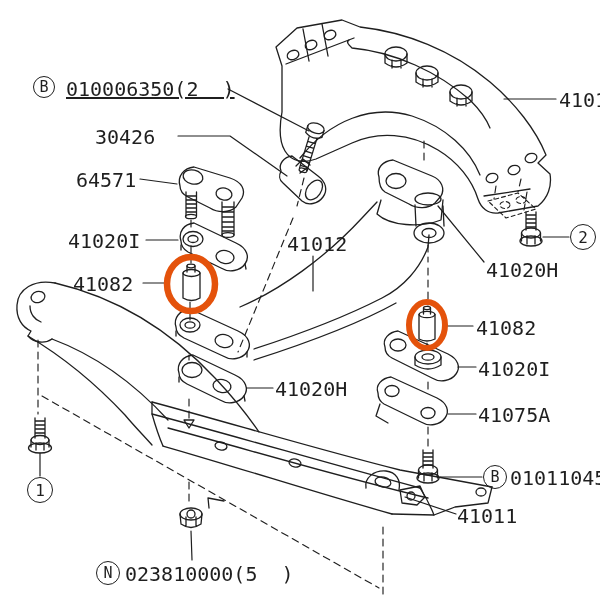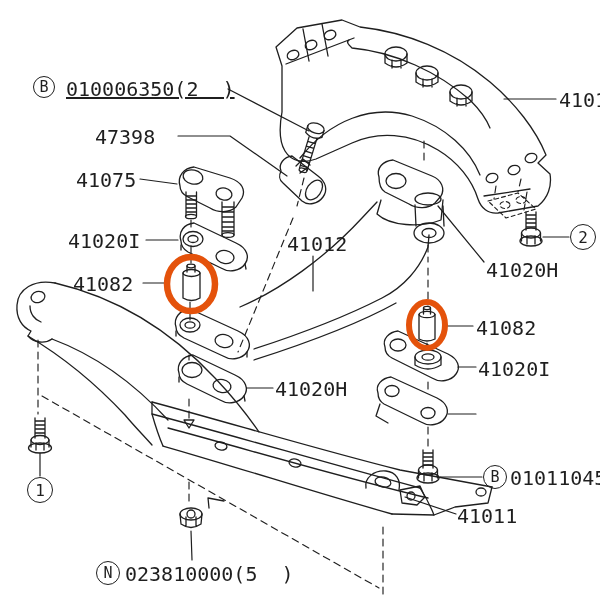--- a/index.html
+++ b/index.html
@@ -274,40 +274,41 @@
 
     <g stroke="#e4520b">
       <ellipse cx="191" cy="284" rx="24" ry="27" stroke-width="6.5"></ellipse>
       <ellipse cx="427" cy="325" rx="18" ry="23" stroke-width="6"></ellipse>
     </g>
   </svg>
 
   <div class="refcircle" style="left:33px;top:76px;width:22px;height:22px;">B</div>
   <div class="lbl" style="left:66px;top:79px;text-decoration:underline;">010006350(2  )</div>
 
-  <div class="lbl" style="left:95px;top:127px;">47398</div>
-
-  <div class="lbl" style="left:76px;top:170px;">41075</div>
+  <div class="lbl" style="left:95px;top:127px;">30426</div>
+
+  <div class="lbl" style="left:76px;top:170px;">64571</div>
 
   <div class="lbl" style="left:68px;top:231px;">41020I</div>
 
   <div class="lbl" style="left:73px;top:274px;">41082</div>
 
   <div class="lbl" style="left:287px;top:234px;">41012</div>
 
   <div class="lbl" style="left:559px;top:90px;">41011</div>
 
   <div class="lbl" style="left:486px;top:260px;">41020H</div>
 
   <div class="refcircle refnum" style="left:570px;top:224px;width:26px;height:26px;">2</div>
 
   <div class="lbl" style="left:476px;top:318px;">41082</div>
 
   <div class="lbl" style="left:478px;top:359px;">41020I</div>
 
+  <div class="lbl" style="left:478px;top:405px;">41075A</div>
 
   <div class="refcircle" style="left:483px;top:465px;width:24px;height:24px;">B</div>
   <div class="lbl" style="left:510px;top:468px;">01011045</div>
 
   <div class="lbl" style="left:457px;top:506px;">41011</div>
 
   <div class="lbl" style="left:275px;top:379px;">41020H</div>
 
   <div class="refcircle refnum" style="left:27px;top:477px;width:26px;height:26px;">1</div>
 

